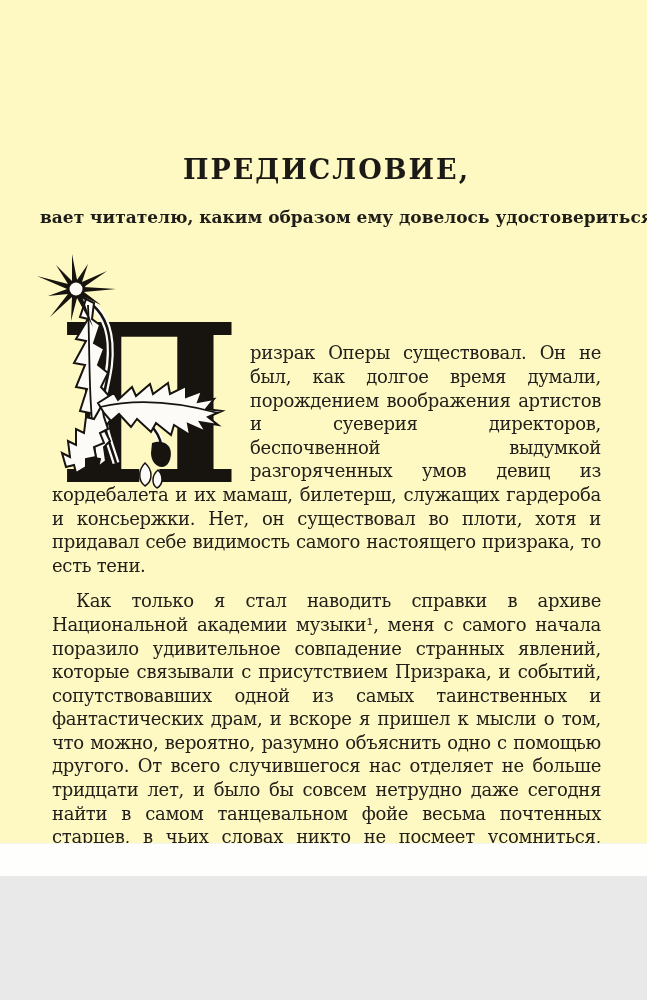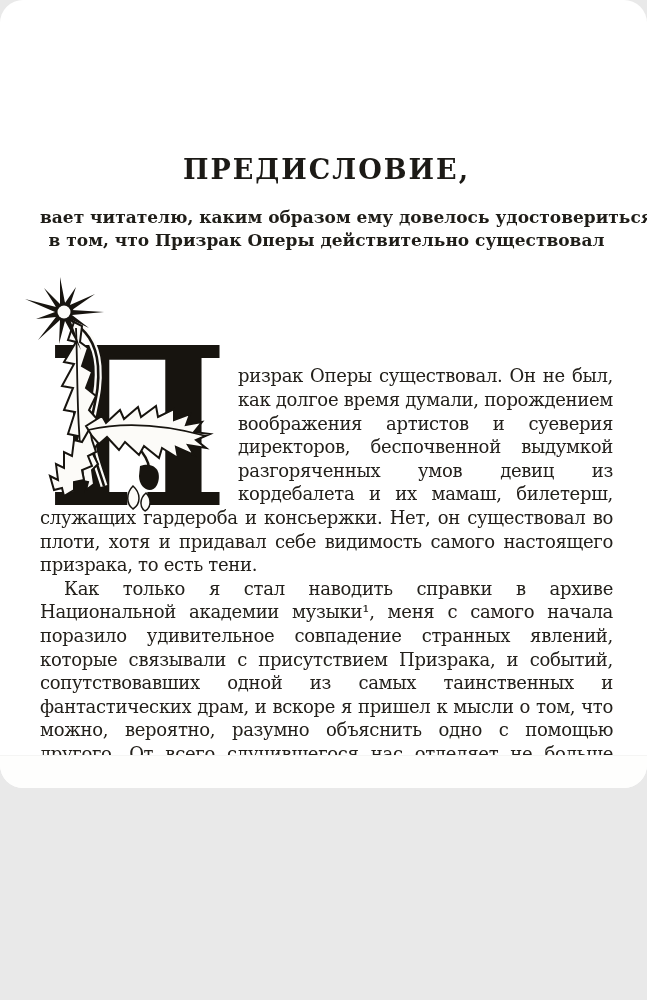--- a/index.html
+++ b/index.html
@@ -1,25 +1,24 @@
 <!DOCTYPE html>
 <html><head>
 <meta charset="utf-8">
 <style>
   html, body { margin: 0; padding: 0; background: #e9e9e9; }
   .page {
     position: relative;
     width: 647px;
-    height: 788px;
+    height: 876px;
     margin: 0 auto;
-    background: #ffffff;
+    background: #fef9c3;
     color: #23201b;
     font-family: "DejaVu Serif", "Liberation Serif", serif;
     overflow: hidden;
-    border-radius: 23px;
   }
   .content {
     padding: 154px 34px 0 40px;
   }
   .title {
     margin: 0 0 20px 0;
     font-size: 27px;
     font-weight: bold;
     letter-spacing: 2px;
     text-align: center;
@@ -34,21 +33,21 @@
     color: #1f1d18;
   }
   .subtitle-line { white-space: nowrap; }
   .body-text {
     margin-top: 112px;
     font-size: 18px;
     line-height: 23.6px;
     letter-spacing: -0.3px;
     text-align: justify;
   }
-  .para { margin: 0; }
+  .para { margin: 12px; }
   .para.indent { text-indent: 24px; }
   .dropcap {
     float: left;
     width: 198px;
     height: 139px;
     position: relative;
   }
   .dropcap svg {
     position: absolute;
     left: -18px;
@@ -78,21 +77,20 @@
 </head>
 <body>
 
 <div class="page">
   <div class="content">
 
     <h1 class="title">ПРЕДИСЛОВИЕ,</h1>
 
     <div class="subtitle">
       <div class="subtitle-line">вает читателю, каким образом ему довелось удостовериться</div>
-      <div class="subtitle-line">в том, что Призрак Оперы действительно существовал</div>
     </div>
 
     <div class="body-text">
       <p class="para">
         <span class="dropcap">
           <svg width="220" height="250" viewBox="0 0 220 250" xmlns="http://www.w3.org/2000/svg">
 
             <text x="24" y="231" textLength="182" lengthAdjust="spacingAndGlyphs" font-family="DejaVu Serif, Liberation Serif, serif" font-weight="bold" font-size="220" fill="#17140f">П</text>
 
             <g>

